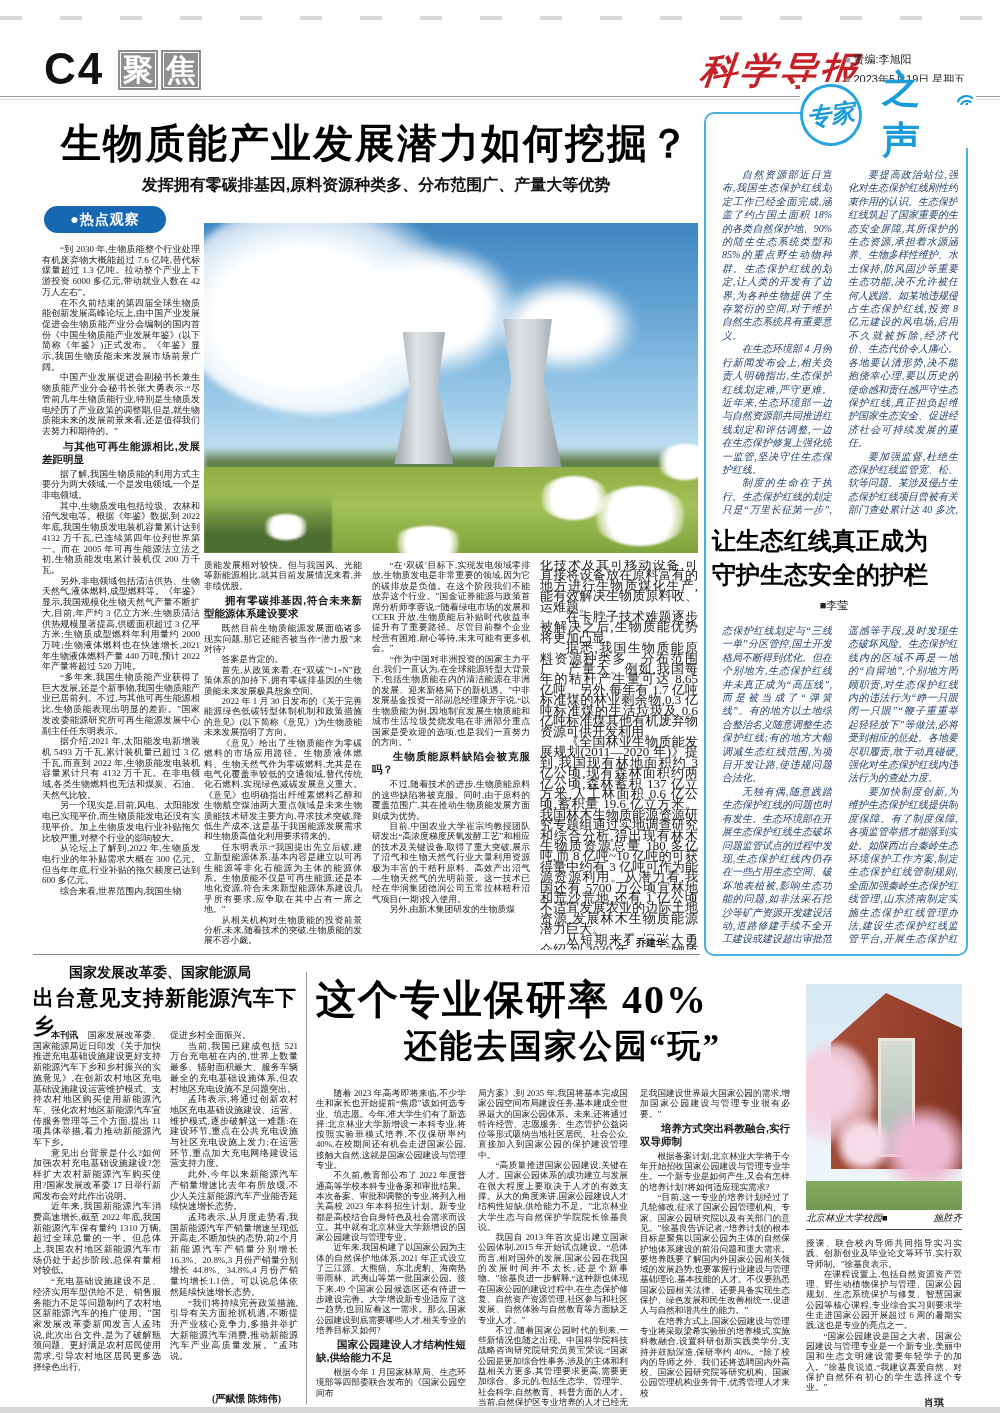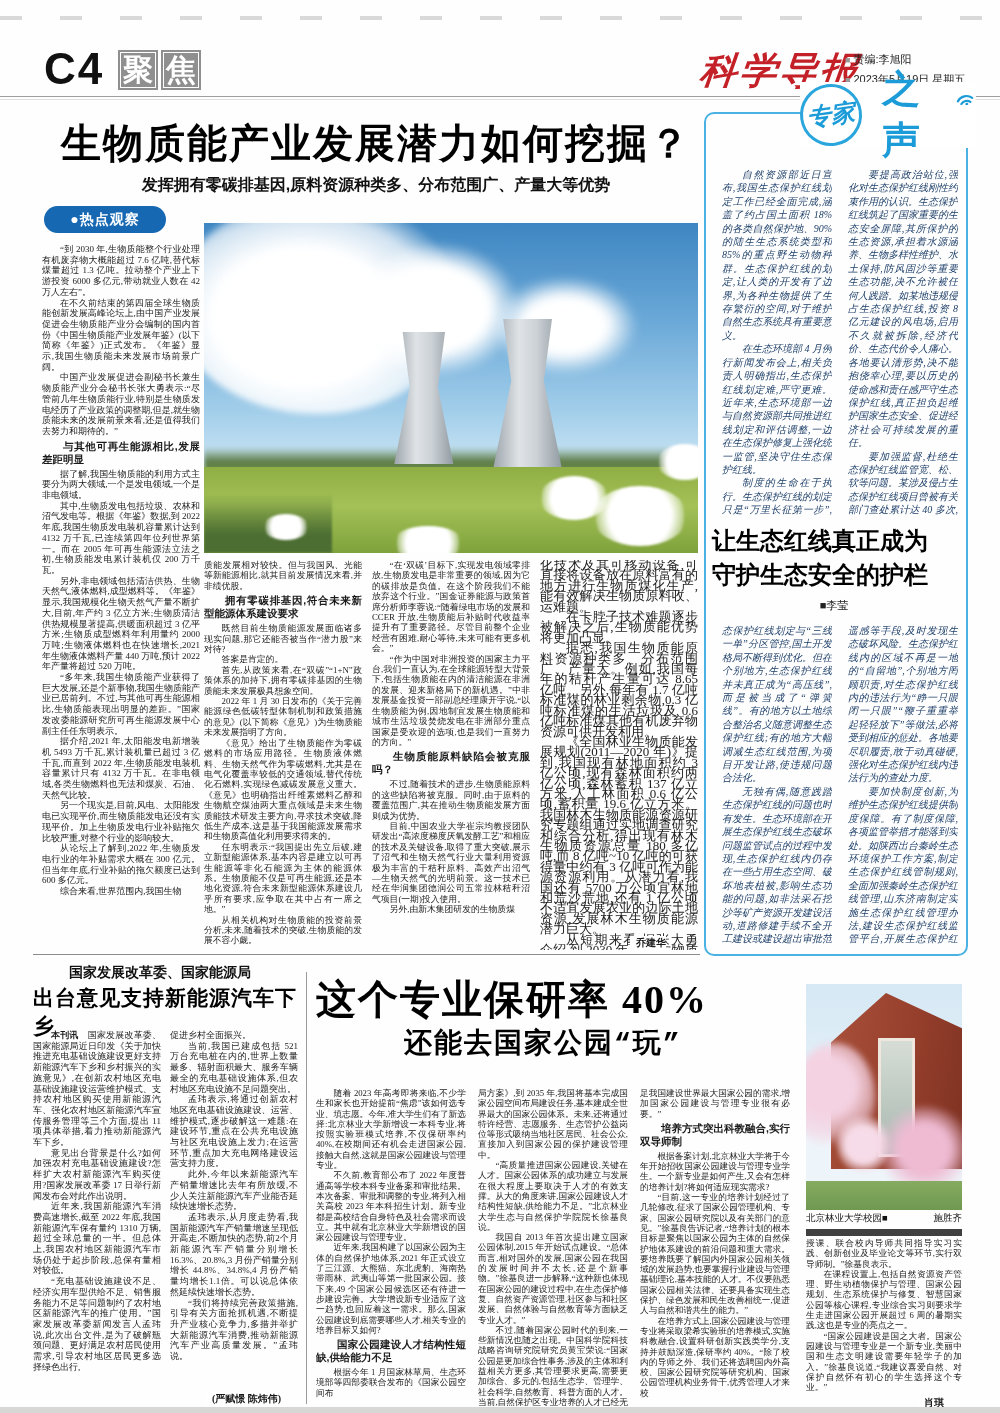--- a/index.html
+++ b/index.html
@@ -94,21 +94,21 @@
   .evkicker{left:33px;top:964px;font-family:"Liberation Sans","DejaVu Sans",sans-serif;
             font-size:14px;font-weight:700;color:#111;margin-left:36px;}
   .evhead{left:33px;top:984px;width:272px;font-family:"Liberation Sans","DejaVu Sans",sans-serif;
           font-size:21px;font-weight:900;letter-spacing:1px;color:#000;}
   .c-ev1{left:33px;top:1030px;width:128px;height:374px;}
   .c-ev2{left:170px;top:1030px;width:128px;height:374px;}
   .by-ev{left:206px;top:1392px;}
   .vdiv{left:306px;top:972px;width:1px;height:432px;background:#9a9a9a;}
   
   .parkh1{left:316px;top:972px;font-size:40px;font-weight:900;letter-spacing:2px;color:#000;}
-  .parkh2{left:404px;top:1024px;font-size:28px;font-weight:900;letter-spacing:2px;color:#000;font-family:Liberation Mono, monospace;}
+  .parkh2{left:404px;top:1024px;font-size:33px;font-weight:900;letter-spacing:2px;color:#000;}
   .c-pk1{left:316px;top:1088px;width:150px;height:318px;font-size:8.7px;line-height:10.3px;}
   .c-pk2{left:478px;top:1088px;width:150px;height:318px;font-size:8.7px;line-height:10.3px;}
   .c-pk3{left:640px;top:1088px;width:150px;height:318px;font-size:8.7px;line-height:10.3px;}
   .c-pk4{left:806px;top:1238px;width:156px;height:168px;font-size:8.7px;line-height:10.3px;}
   .by-pk{left:918px;top:1396px;}
   
   .cphoto{left:806px;top:984px;width:156px;height:226px;overflow:hidden;background:#dcebf6;}
   .cphoto>div{position:absolute;}
   .csky{inset:0;background:linear-gradient(180deg,#d5e8f4,#eef5fa 70%);}
   .cbuild{left:16%;top:4%;width:84%;height:78%;
@@ -116,22 +116,22 @@
           clip-path:polygon(0 28%,42% 0,100% 20%,100% 100%,0 100%);}
   .cglass{left:46%;top:24%;width:20%;height:50%;background:linear-gradient(#d6ddd6,#a8b8b0);
           border:3px solid #efe7de;}
   .cbloom1{left:-8%;top:26%;width:52%;height:48%;border-radius:50%;filter:blur(3px);
            background:radial-gradient(circle at 40% 40%,#f4d2e2 0 35%,rgba(244,210,226,.6) 60%,rgba(244,210,226,0) 75%);}
   .cbloom2{right:-6%;bottom:8%;width:60%;height:38%;border-radius:50%;filter:blur(3px);
            background:radial-gradient(circle,#eebbd3 0 40%,rgba(238,187,211,0) 75%);}
   .cbloom3{left:20%;bottom:16%;width:34%;height:26%;border-radius:50%;filter:blur(2px);
            background:radial-gradient(circle,#f6dce8 0 45%,rgba(246,220,232,0) 78%);}
   .clawn{left:0;bottom:0;width:100%;height:13%;background:linear-gradient(180deg,#86ab60,#6f9850);}
-  .ccap{left:806px;top:1212px;width:156px;font-size:9.5px;color:#111;
-        border-bottom:7px solid #404040;padding-bottom:4px;display:flex;justify-content:space-between;gap:40px;}
+  .ccap{left:806px;top:1212px;width:156px;font-size:9.5px;font-style:italic;color:#111;
+        border-bottom:1px solid #404040;padding-bottom:4px;display:flex;justify-content:space-between;gap:40px;}
   .botstrip{left:0;top:1407px;width:1000px;height:6px;background:#d7d7d5;}
 </style>
 </head>
 <body>
 
 <div class="page">
   <div class="abs topmarks"></div>
 
   <div class="abs edition">C4</div>
   <div class="abs secbox sec1">聚</div>

